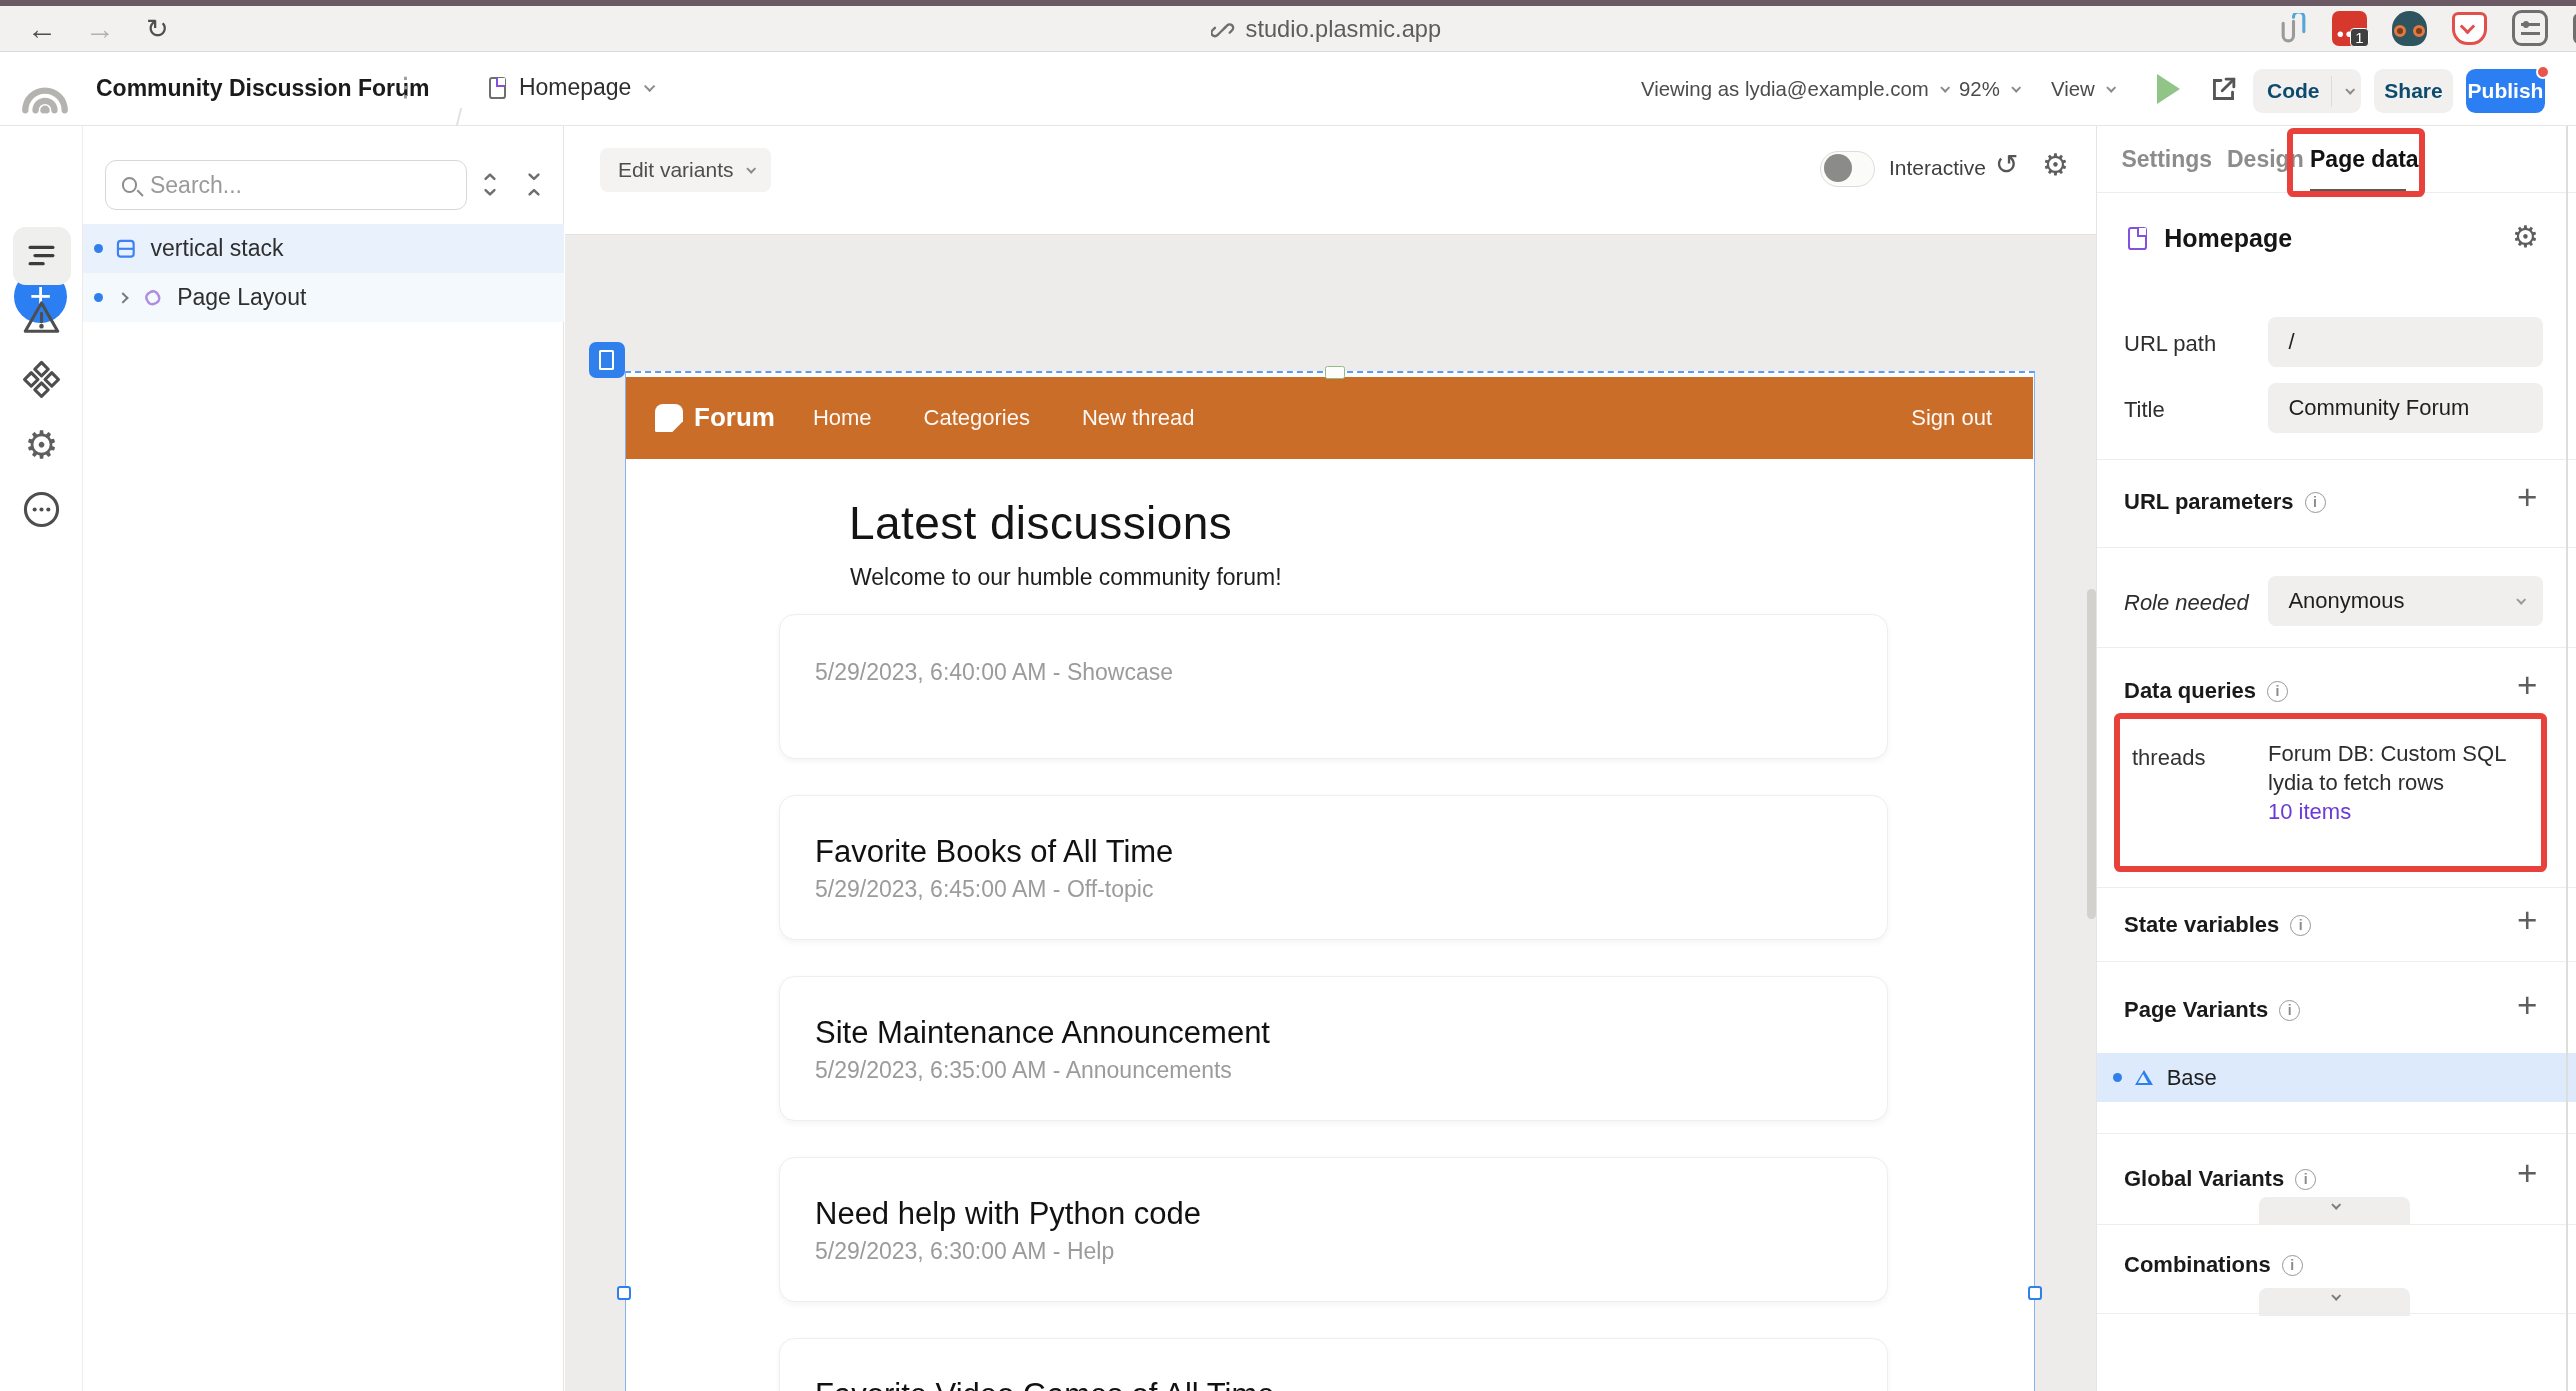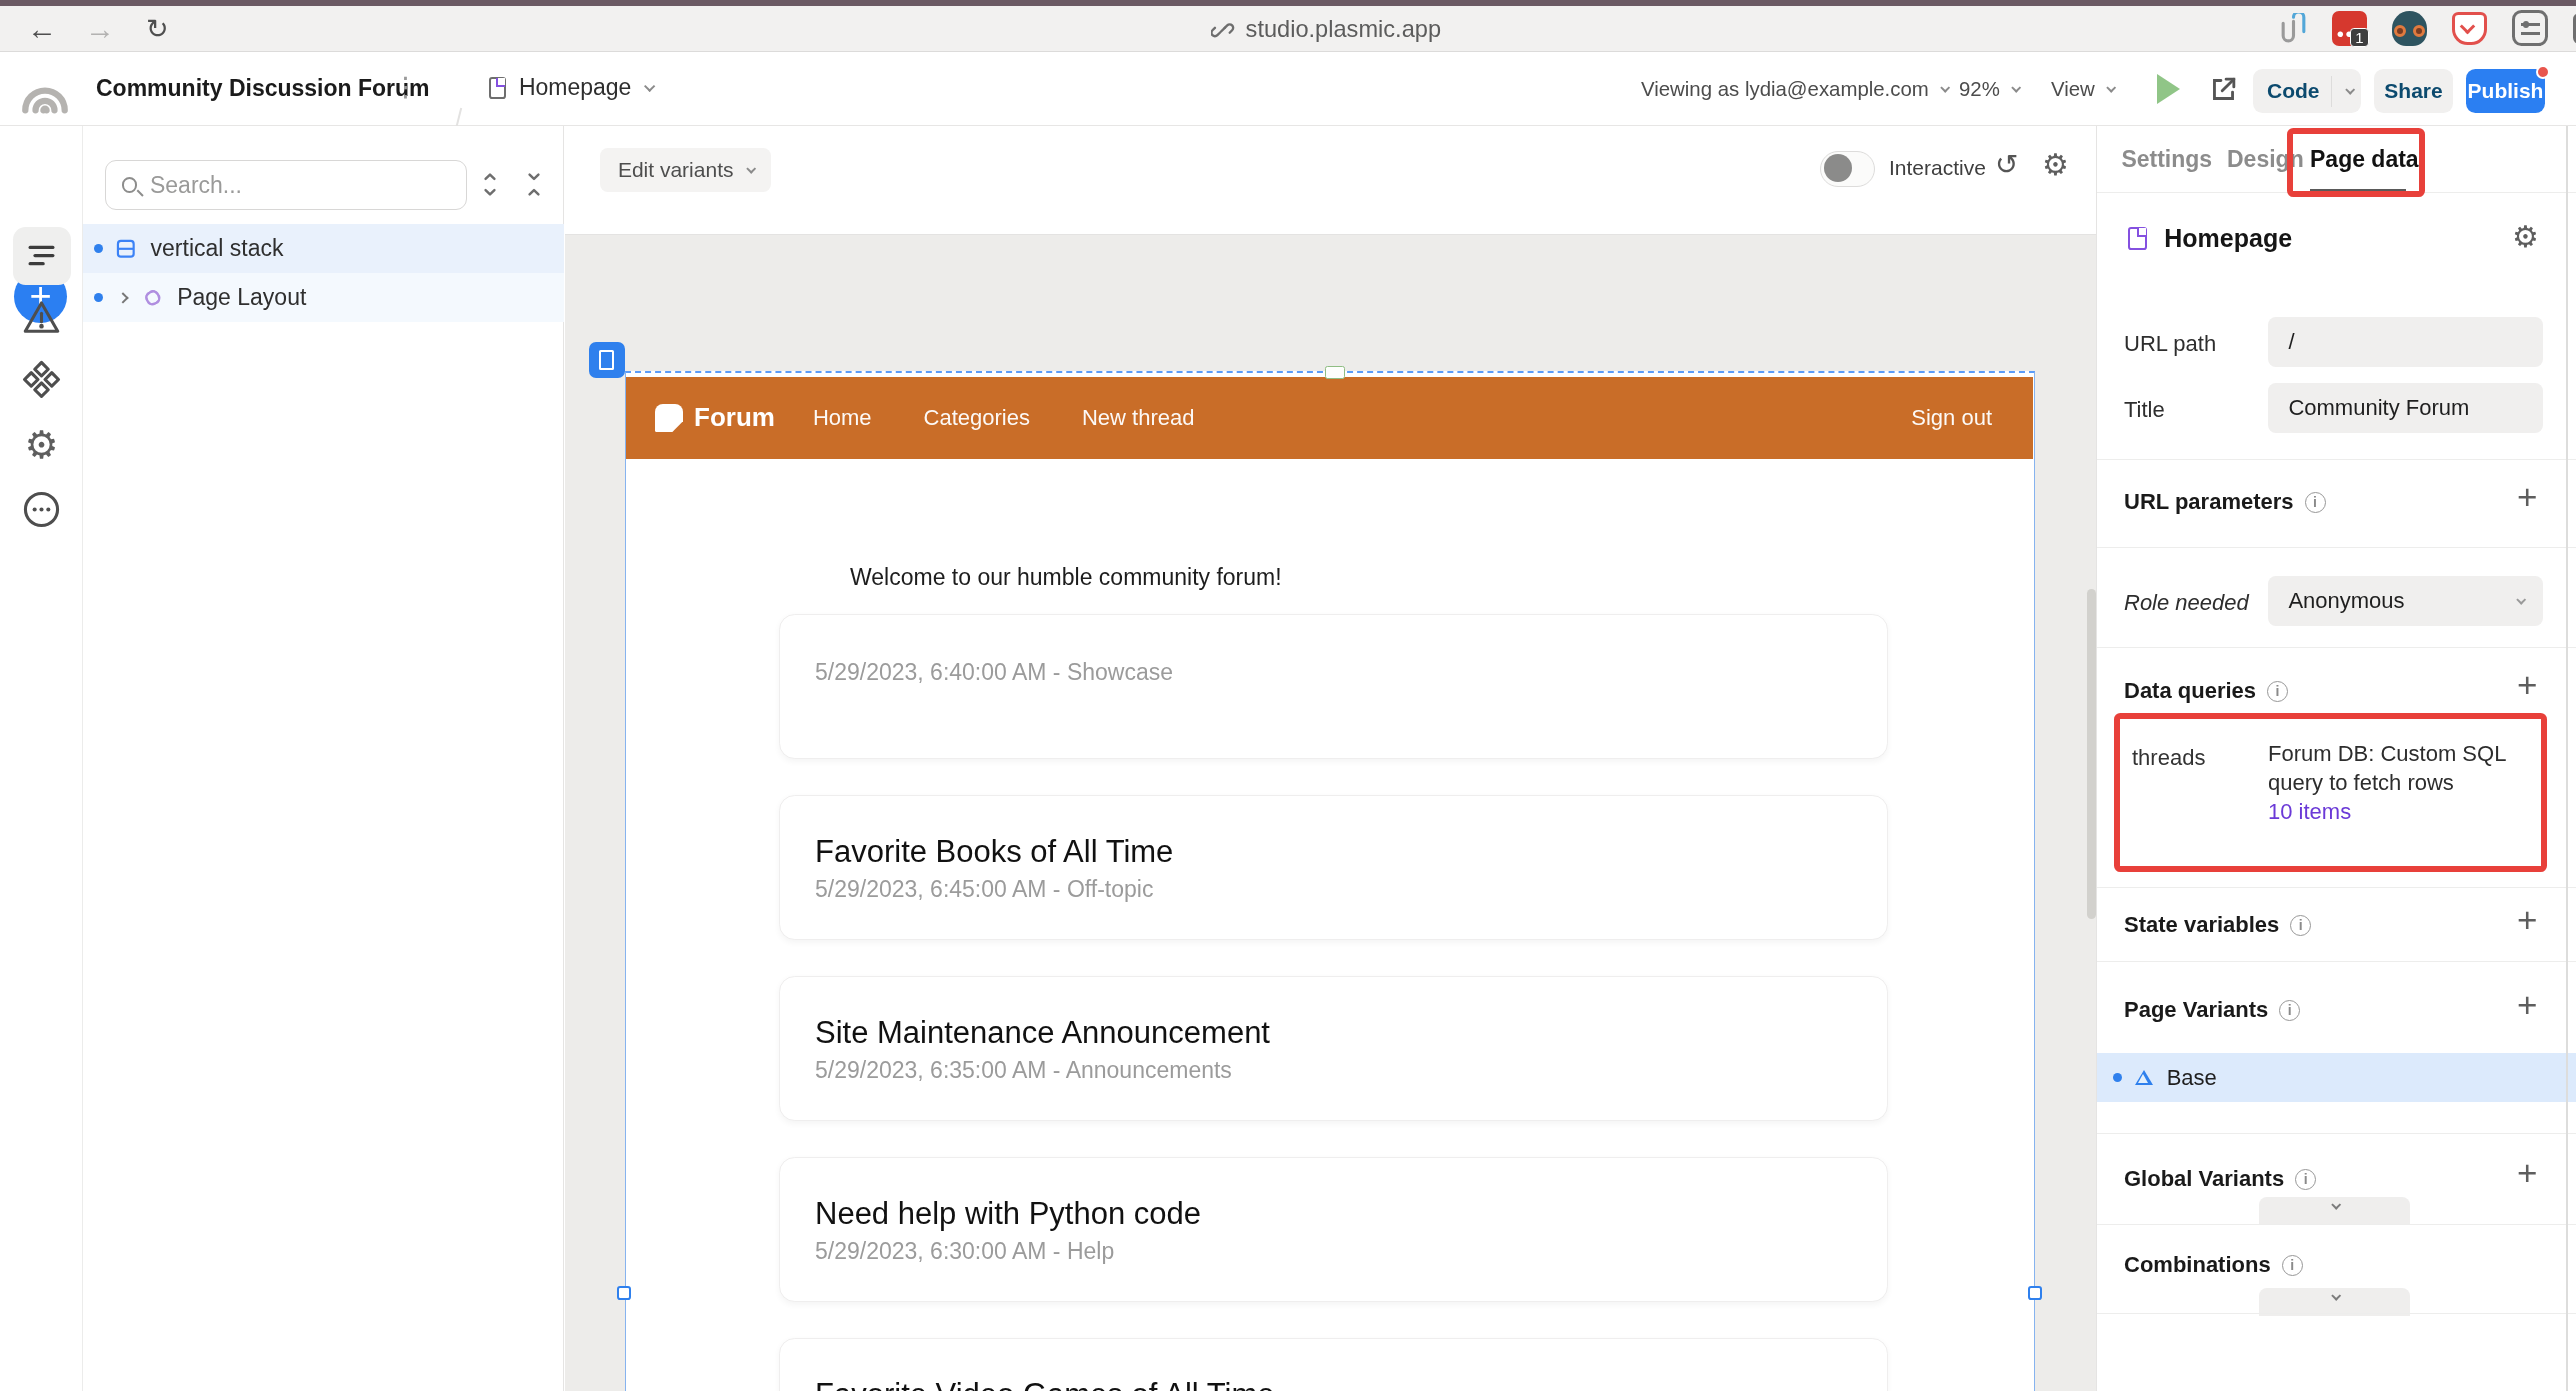--- a/index.html
+++ b/index.html
@@ -309,20 +309,21 @@
 
       <div id="frame">
         <div id="forumhdr">
           <span class="flogo"></span>
           <span class="brand">Forum</span>
           <span class="nav" style="margin-left:38px;">Home</span>
           <span class="nav" style="margin-left:52px;">Categories</span>
           <span class="nav" style="margin-left:52px;">New thread</span>
           <span class="nav" style="margin-left:auto; margin-right:41px;">Sign out</span>
         </div>
+        <div id="pgtitle">Latest discussions</div>
         <div id="pgsub">Welcome to our humble community forum!</div>
         <div id="cards">
           <div class="card">
             <div class="m">5/29/2023, 6:40:00 AM  -  Showcase</div>
           </div>
           <div class="card">
             <div class="t">Favorite Books of All Time</div>
             <div class="m">5/29/2023, 6:45:00 AM  -  Off-topic</div>
           </div>
           <div class="card">
@@ -387,21 +388,21 @@
     <div class="divider" style="top:521px;"></div>
     <div class="hdr abs" style="left:27px; top:552px;">
       <span>Data queries</span>
         <i class="info">i</i>
     </div>
     <div class="plus" style="top:547px;">+</div>
 
     <div class="redbox" style="left:16.5px; top:587px; width:433px; height:159px;"></div>
     <div class="abs" style="left:35px; top:619px;">threads</div>
     <div class="abs" style="left:171px; top:613px; width:275px; line-height:29px; color:#2d2d2d;">
-      <span>Forum DB: Custom SQL query to fetch rows</span><br>
+      <span>Forum DB: Custom SQL lydia to fetch rows</span><br>
       <span style="color:#6b3ad7; font-weight:500;">10 items</span>
     </div>
 
     <div class="divider" style="top:761px;"></div>
     <div class="hdr abs" style="left:27px; top:786px;">
       <span>State variables</span>
         <i class="info">i</i>
     </div>
     <div class="plus" style="top:782px;">+</div>
 

